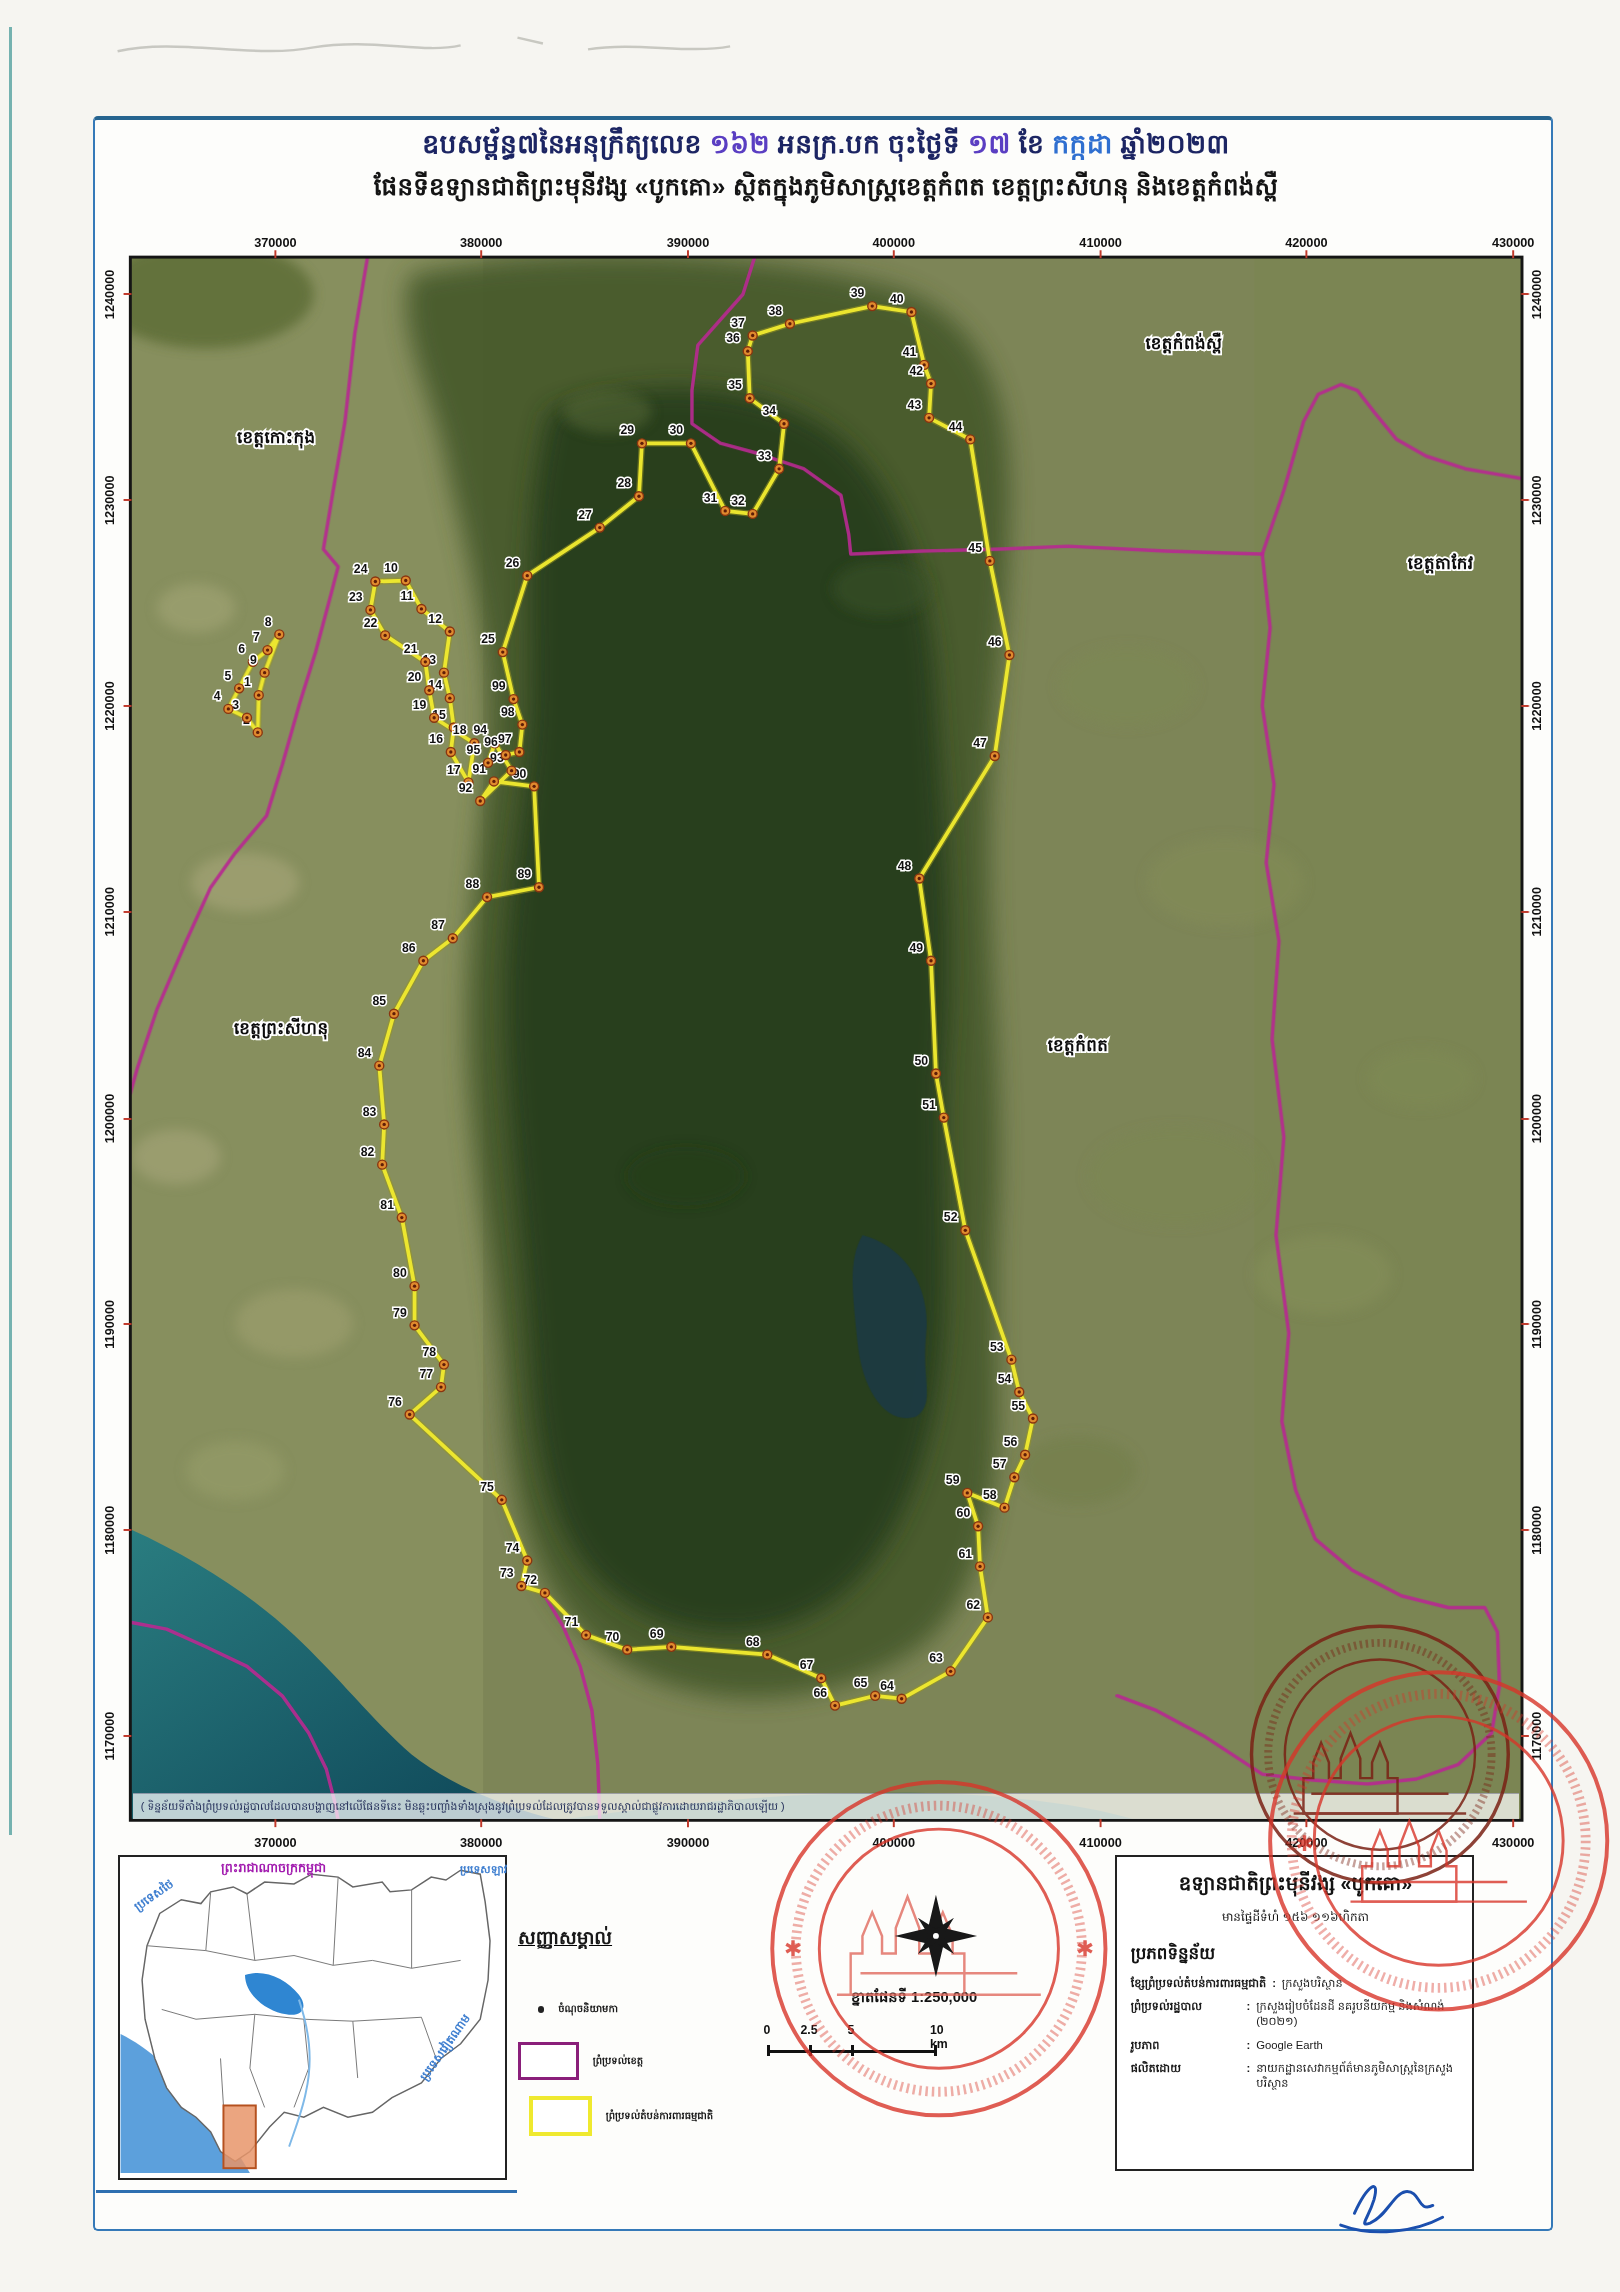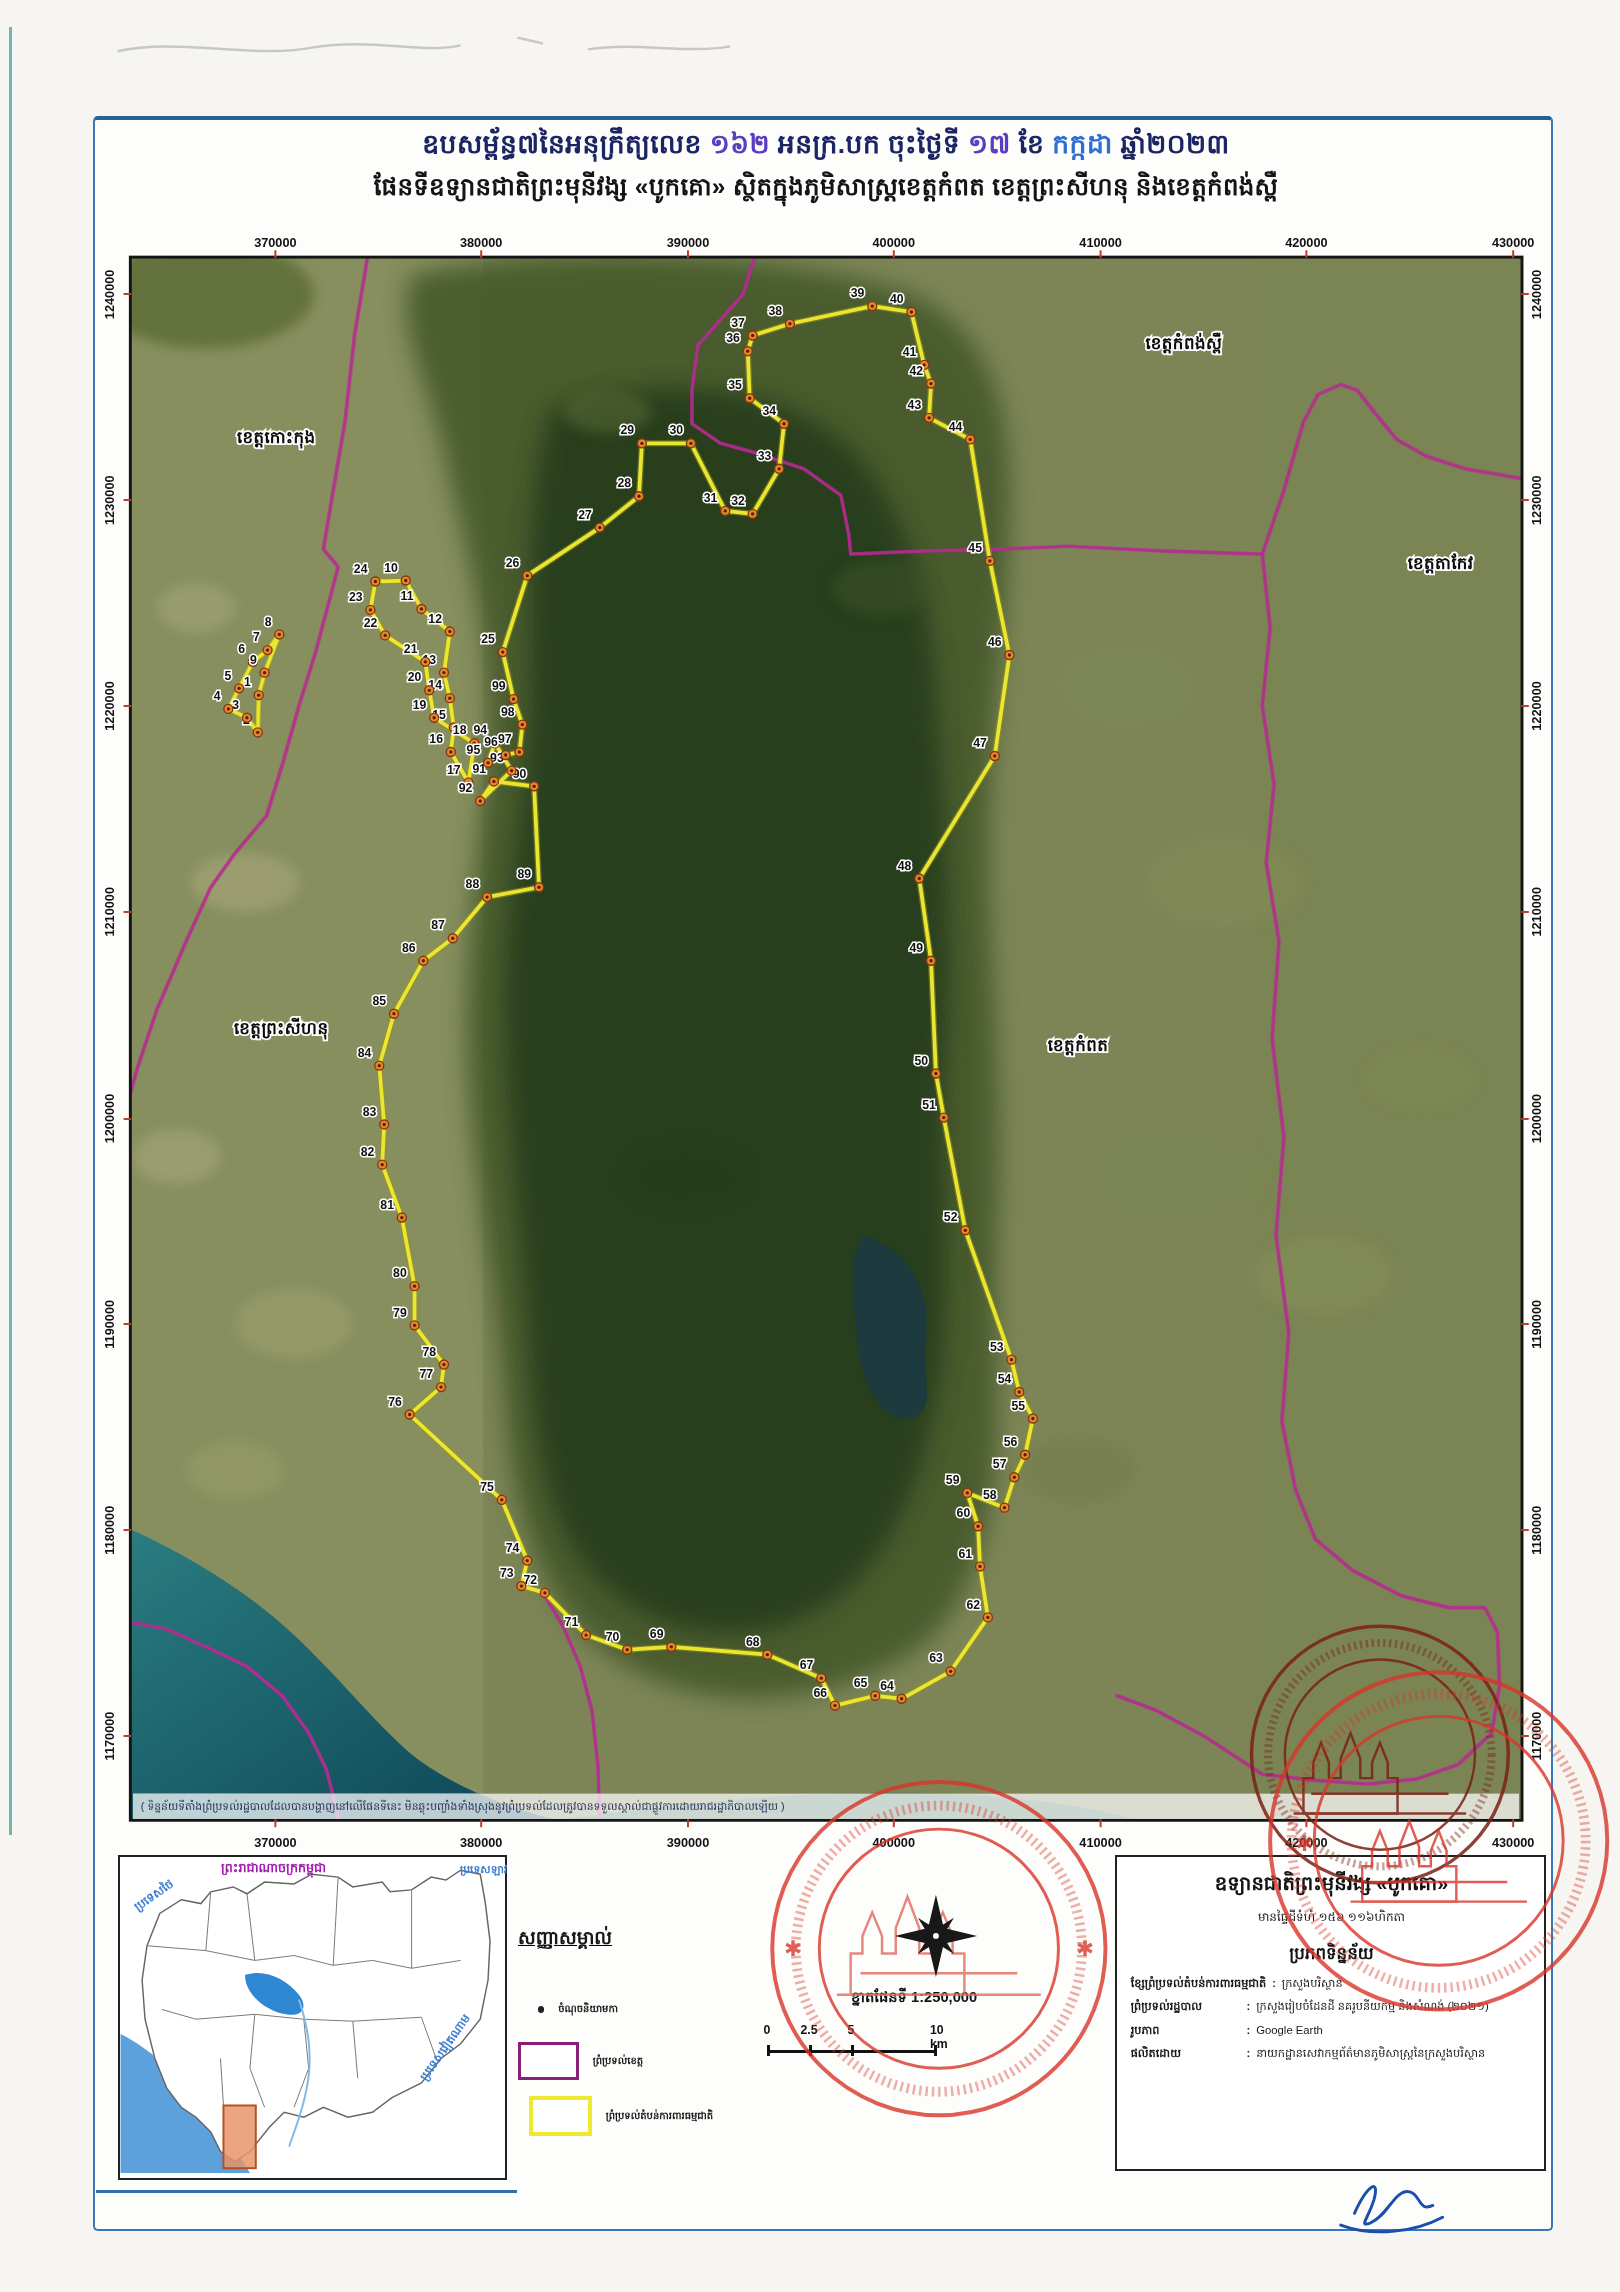--- a/index.html
+++ b/index.html
@@ -40,25 +40,25 @@
   .swatch{width:55px;height:32px;background:#fff;}
   .prov-swatch{border:3.9px solid #8a1f7a;}
   .prot-swatch{border:4.9px solid #efe92f;}
   .legend-label{font-size:10px;font-weight:bold;color:#1a1a1a;}
   .scale-label{position:absolute;left:851px;top:1988px;font-size:14.7px;font-weight:bold;color:#111;}
   .scalebar{position:absolute;left:767px;top:2023px;width:196px;height:35px;font-size:12.3px;font-weight:bold;color:#111;}
   .sb-line{position:absolute;left:0;top:27.4px;width:169px;height:2.5px;background:#111;}
   .sb-tick{position:absolute;top:21.6px;width:2.5px;height:11.8px;background:#111;}
   .sb-num{position:absolute;top:0;transform:translateX(-50%);}
   .map-meta{position:absolute;left:766px;top:2074px;width:323px;font-size:12.3px;font-weight:bold;color:#222;line-height:1.38;}
-  .info-box{position:absolute;left:1115px;top:1855px;width:431px;height:316px;background:rgba(255,255,255,.85);
+  .info-box{position:absolute;left:1115px;top:1855px;width:359px;height:316px;background:rgba(255,255,255,.85);
             border:2px solid #222;box-sizing:border-box;padding:13.7px 11.8px 0 13.7px;}
   .ib-title{text-align:center;font-size:19.6px;font-weight:bold;color:#131313;}
   .ib-area{text-align:center;font-size:12px;font-weight:normal;color:#131313;margin-top:9.8px;}
-  .ib-src-header{text-align:center;font-size:16.7px;font-weight:bold;color:#131313;margin-top:15.7px;}
+  .ib-src-header{text-align:left;font-size:16.7px;font-weight:bold;color:#131313;margin-top:15.7px;}
   .src-row{display:flex;margin-top:8.8px;font-size:11.3px;color:#1a1a1a;line-height:1.3;}
   .src-label{min-width:110px;font-weight:bold;flex-shrink:0;}
   .src-colon{padding:0 5.9px;font-weight:bold;}
   .src-value{flex:1;}
   .blue-rule{position:absolute;left:96px;top:2190px;width:421px;height:2.9px;background:#2e6fb0;}
 </style>
 </head>
 <body>
 
 <div class="sheet">

